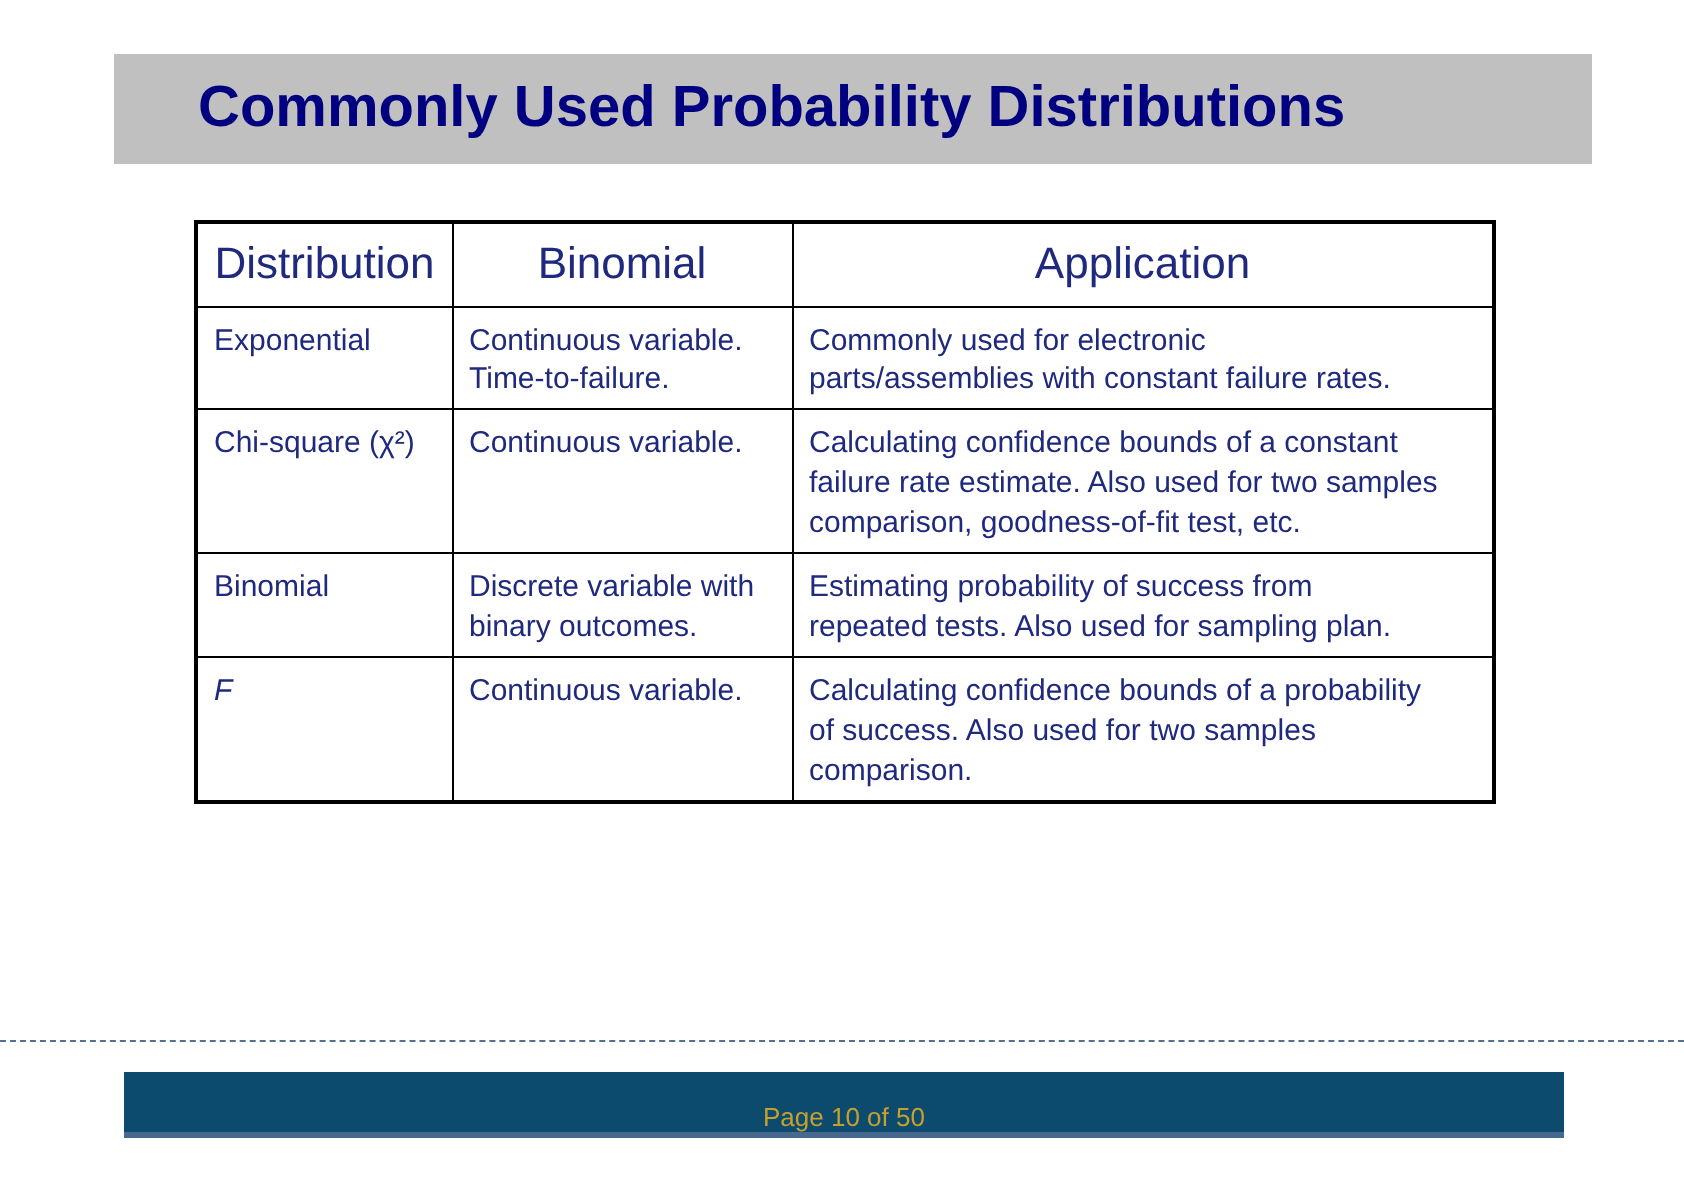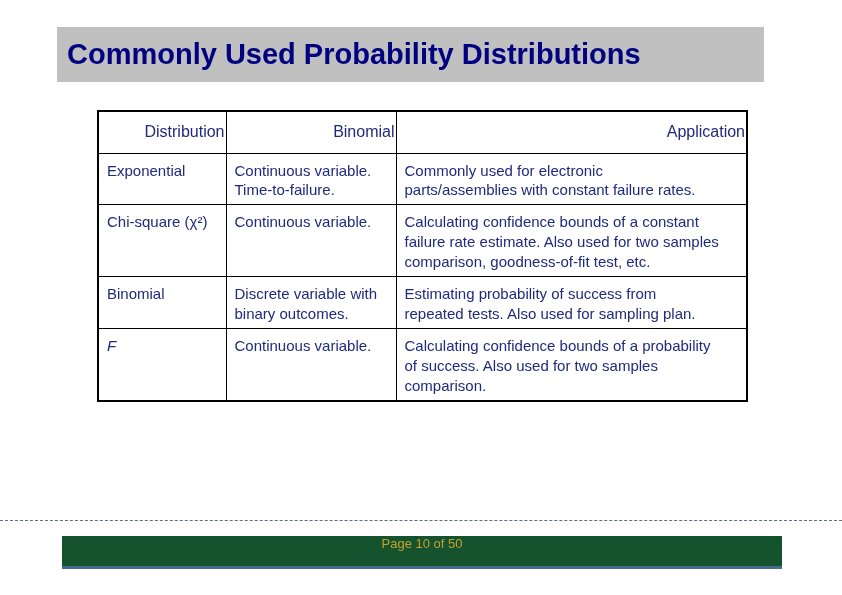--- a/index.html
+++ b/index.html
@@ -15,20 +15,21 @@
   
   .title-bar {
     position: absolute;
     left: 57px;
     top: 27px;
     width: 707px;
     height: 55px;
     background: #c0c0c0;
     display: flex;
     align-items: center;
+    padding-left: 32px;
   }
   .title-bar h1 {
     margin: 0;
     padding-left: 10px;
     font-size: 29px;
     font-weight: bold;
     color: #000080;
     white-space: nowrap;
   }
 
@@ -45,24 +46,24 @@
   }
   table.dist-table th,
   table.dist-table td {
     border: 1px solid #000000;
     box-sizing: border-box;
   }
   table.dist-table {
     border: 2px solid #000000;
   }
   table.dist-table th {
-    font-size: 16px;
+    font-size: 22px;
     font-weight: normal;
     height: 42px;
-    text-align: right;
+    text-align: center;
     vertical-align: middle;
     color: #1f2a7e;
   }
   table.dist-table td {
     font-size: 15px;
     vertical-align: top;
     padding: 7px 8px 4px 8px;
     line-height: 1.33;
     white-space: pre-line;
     text-align: left;
@@ -86,25 +87,25 @@
     border-top: 1px dashed #54718f;
   }
 
   
   .footer-bar {
     position: absolute;
     left: 62px;
     top: 536px;
     width: 720px;
     height: 33px;
-    background: #14532d;
+    background: #0c4a6e;
     border-bottom: 3px solid #46698f;
     box-sizing: border-box;
     display: flex;
-    align-items: flex-start;
+    align-items: flex-end;
     justify-content: center;
   }
   .footer-bar .page-text {
     color: #c6a02e;
     font-size: 13px;
   }
 </style>
 </head>
 <body>
 

